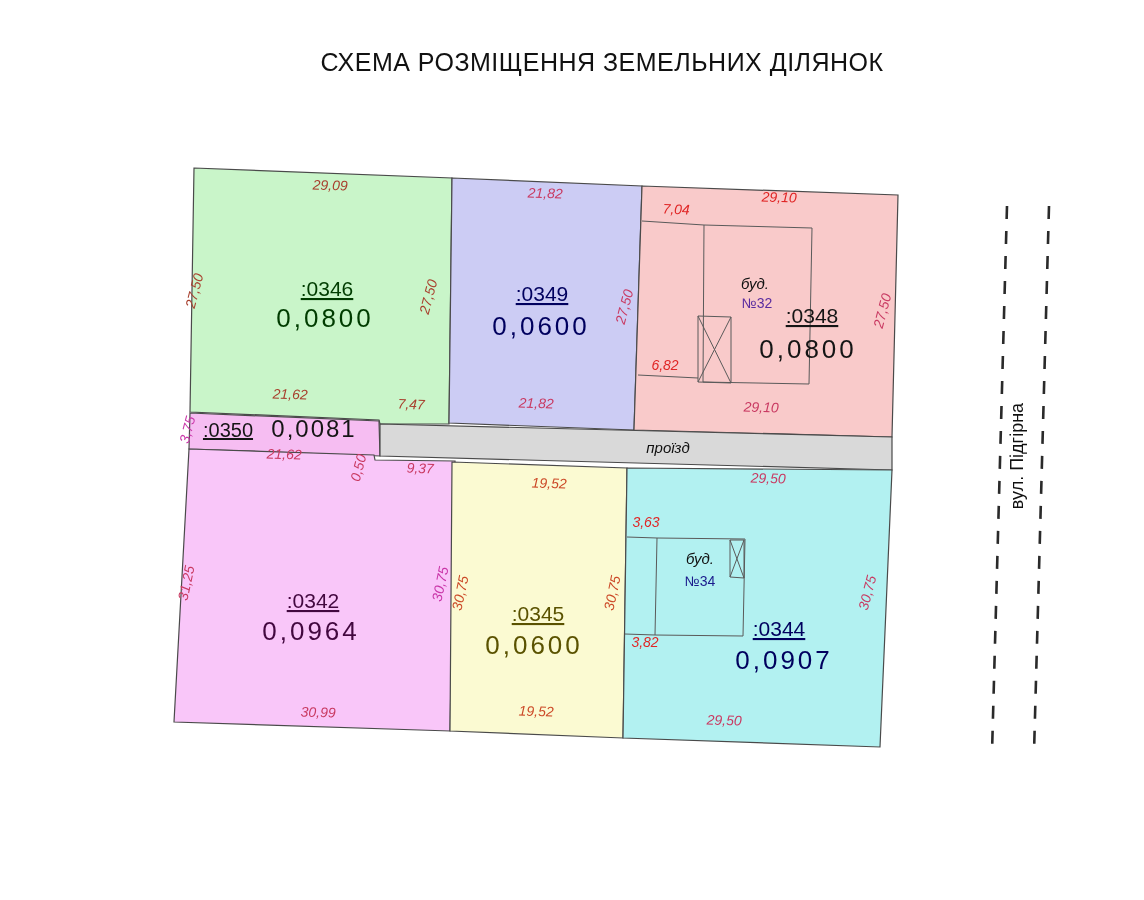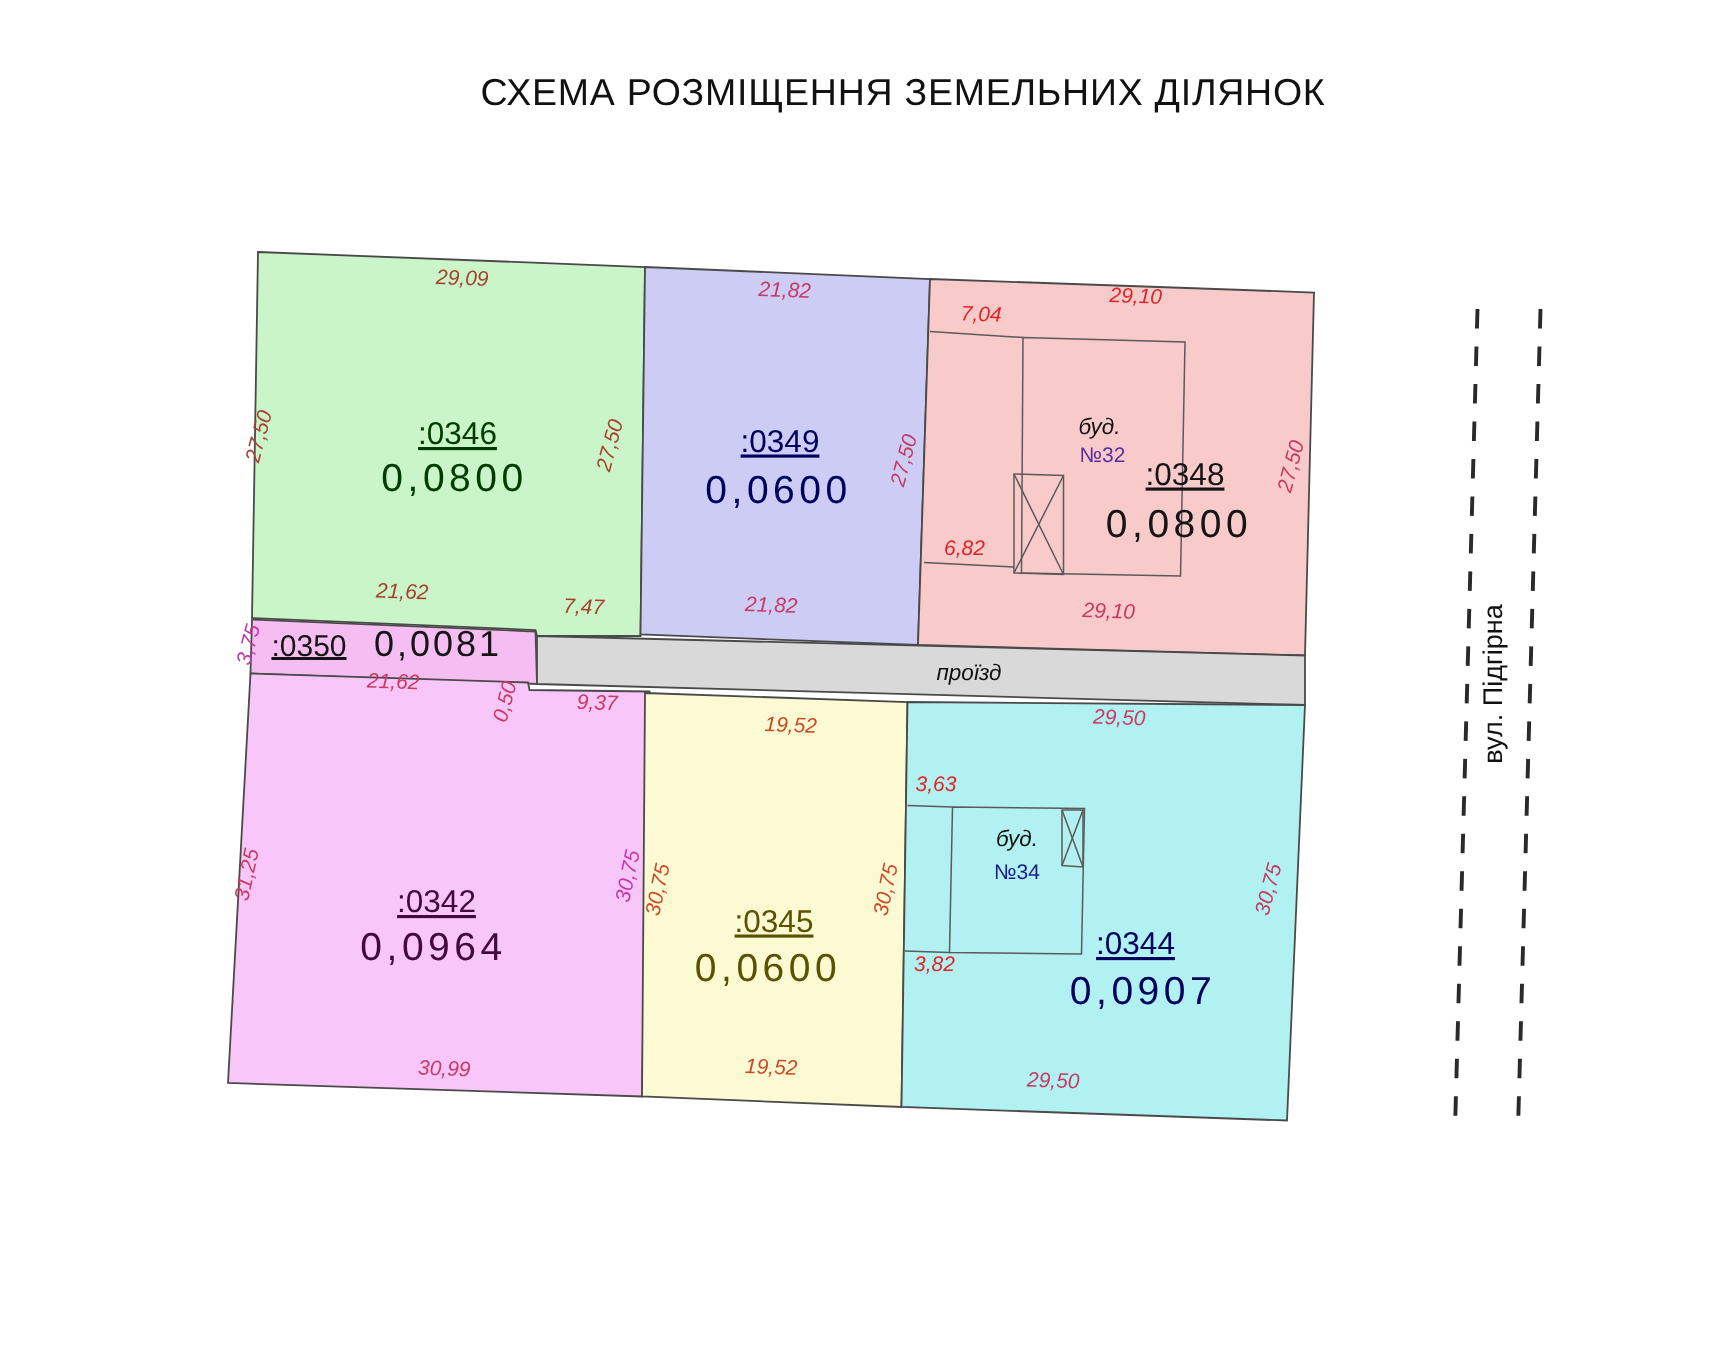--- a/index.html
+++ b/index.html
@@ -1,17 +1,17 @@
 <!DOCTYPE html>
 <html><head>
 <meta charset="utf-8">
 <style>
   html,body{margin:0;padding:0;background:#ffffff;}
   .page{position:relative;width:1044px;height:900px;background:#ffffff;overflow:hidden;
-        font-family:"Liberation Sans",sans-serif;}
+        font-family:"Liberation Sans",sans-serif;padding-left:22px;}
   .title{position:absolute;top:48px;left:602px;transform:translateX(-50%);
          font-size:25px;color:#111;white-space:nowrap;letter-spacing:0.5px;}
   svg text{font-family:"Liberation Sans",sans-serif;}
   .pid{font-size:21px;text-decoration:underline;}
   .parea{font-size:26px;letter-spacing:3px;}
   .dim{font-size:14px;font-style:italic;}
   .dimA{fill:#a8402e;}  
   .dimB{fill:#c93a62;}  
   .dimC{fill:#e02525;}  
   .dimD{fill:#c936a8;}  

